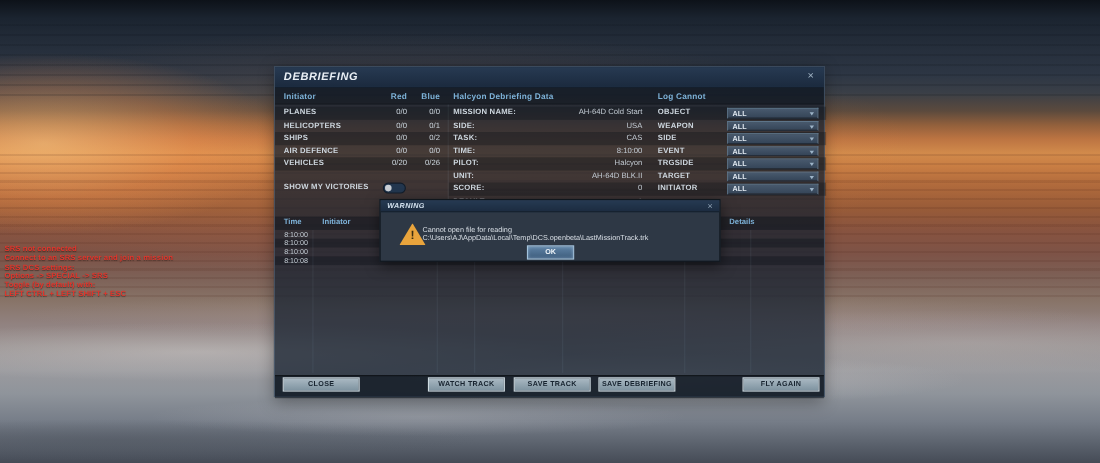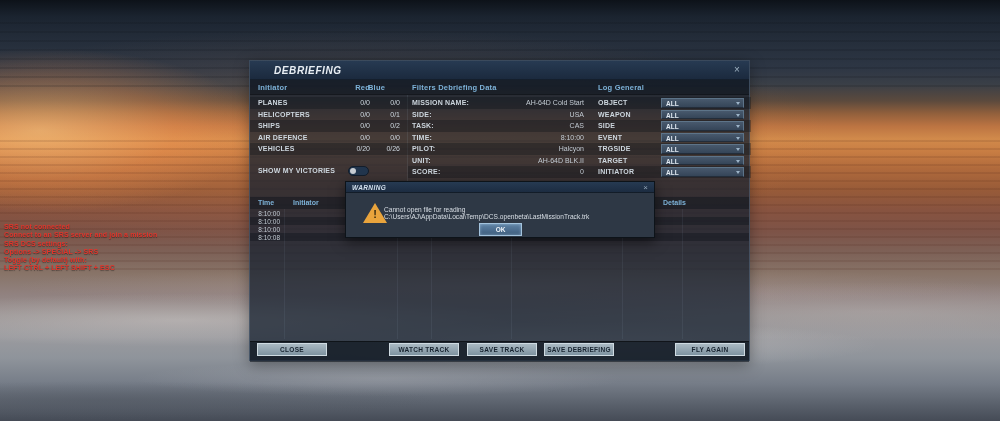--- a/index.html
+++ b/index.html
@@ -31,36 +31,36 @@
   .bg-streaks-mid { position:absolute; left:0; top:140px; width:1000px; height:130px;
       background:repeating-linear-gradient(180deg, rgba(70,30,18,0.12) 0 2px, rgba(0,0,0,0) 2px 8px); }
 
   
   .win { position:absolute; left:249px; top:60px; width:501px; height:301px;
       background:rgba(24,34,48,0.76); border:1px solid rgba(96,118,142,0.45);
       box-shadow:0 4px 14px rgba(0,0,0,0.35); }
   .titlebar { position:absolute; left:0; top:0; width:100%; height:19px;
       background:linear-gradient(180deg,#273a52,#1b2a3e); border-bottom:1px solid rgba(0,0,0,0.45);
       display:flex; align-items:center; }
-  .title { font-size:10px; font-weight:bold; font-style:italic; color:#e8eef4; letter-spacing:0.6px; padding-left:24px; }
+  .title { font-size:10px; font-weight:bold; font-style:italic; color:#e8eef4; letter-spacing:0.6px; padding-left:8px; }
   .win-close { position:absolute; right:6px; top:3px; width:12px; height:12px; color:#9fb2c2;
       font-size:10px; line-height:12px; text-align:center; cursor:pointer; }
   .secbar { position:absolute; left:0; top:19px; width:100%; height:15px;
       background:rgba(8,14,22,0.38); border-bottom:1px solid rgba(0,0,0,0.25); }
   .sec-label { position:absolute; top:3px; font-size:7.5px; font-weight:bold; color:#7db2d8; letter-spacing:0.2px; }
 
   .vline { position:absolute; width:1px; background:rgba(180,205,230,0.10); }
 
   .att-row { position:absolute; left:0; width:158px; height:11.5px; }
   .att-row.stripe { background:rgba(9,15,23,0.32); }
   .att-label { position:absolute; left:8px; top:2px; font-size:7px; font-weight:bold; color:#cdd6de; letter-spacing:0.2px; }
   .att-red  { position:absolute; left:88px;  top:2px; width:32px; text-align:right; font-size:7px; color:#cdd6de; }
   .att-blue { position:absolute; left:118px; top:2px; width:32px; text-align:right; font-size:7px; color:#cdd6de; }
   .hdr-red  { position:absolute; left:88px;  width:32px; text-align:right; }
-  .hdr-blue { position:absolute; left:118px; width:32px; }
+  .hdr-blue { position:absolute; left:118px; width:32px; text-align:right; }
 
   .victories-row { position:absolute; left:0; top:104px; width:158px; height:12px; }
   .toggle { position:absolute; left:98px; top:1px; width:21px; height:10px; border-radius:5px;
       background:#22364e; border:1px solid #121d2b; cursor:pointer; }
   .toggle-knob { position:absolute; left:1px; top:1px; width:6px; height:6px; border-radius:50%; background:#c9ced4; }
 
   .gen-row { position:absolute; left:158px; width:182px; height:11.5px; }
   .gen-row.stripe { background:rgba(9,15,23,0.32); }
   .gen-label { position:absolute; left:4px; top:2px; font-size:7px; font-weight:bold; color:#cdd6de; letter-spacing:0.2px; }
   .gen-value { position:absolute; right:6px; top:2px; width:120px; text-align:right; font-size:7px; color:#c2cad2; }
@@ -129,22 +129,22 @@
   <div class="win">
     <div class="titlebar">
       <span class="title">DEBRIEFING</span>
     </div>
     <span class="win-close">×</span>
 
     <div class="secbar">
       <span class="sec-label" style="left:8px;">Initiator</span>
       <span class="sec-label hdr-red">Red</span>
       <span class="sec-label hdr-blue">Blue</span>
-      <span class="sec-label" style="left:162px;">Filters Debriefing Data</span>
-      <span class="sec-label" style="left:348px;">Log General</span>
+      <span class="sec-label" style="left:162px;">Halcyon Debriefing Data</span>
+      <span class="sec-label" style="left:348px;">Log Cannot</span>
     </div>
 
     <div class="vline" style="left:157px; top:34px; height:100px;"></div>
 
     <div class="att-row stripe" style="top:36px;">
       <span class="att-label">PLANES</span>
       <span class="att-red">0/0</span>
       <span class="att-blue">0/0</span>
     </div>
     <div class="att-row" style="top:47.5px;">

